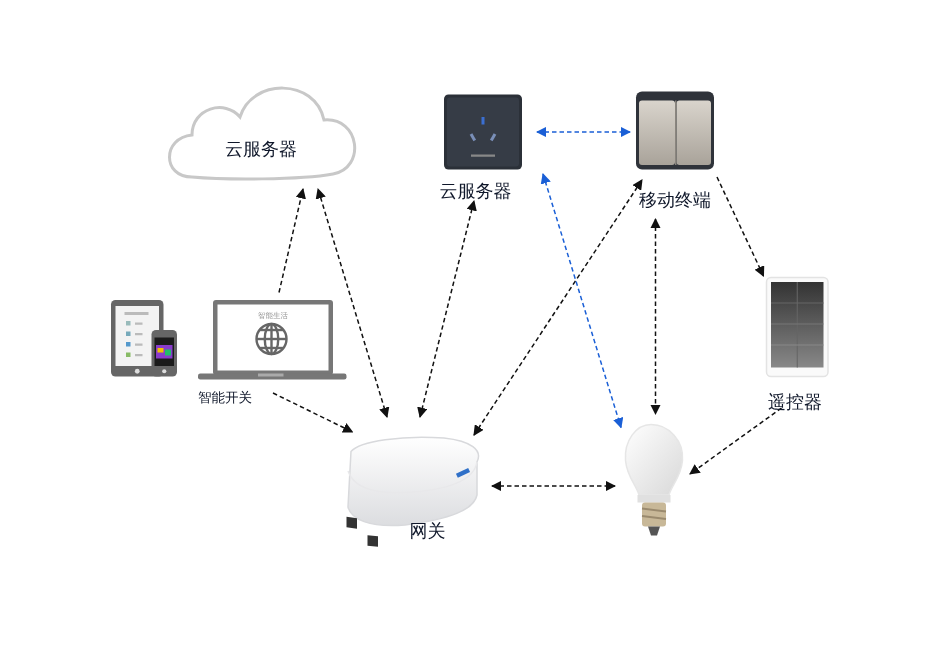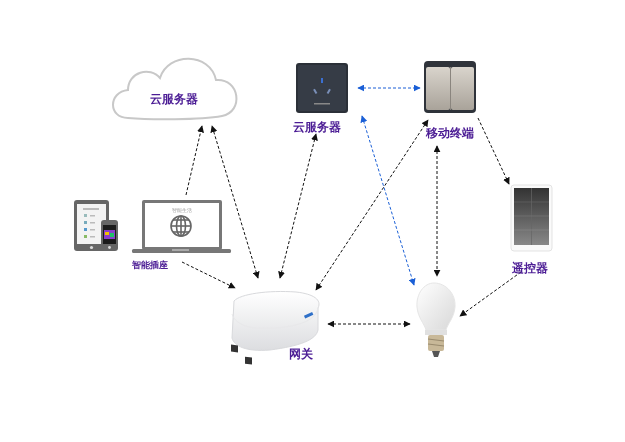--- a/index.html
+++ b/index.html
@@ -1,19 +1,19 @@
 <!DOCTYPE html>
 <html><head>
 <meta charset="utf-8">
 <style>
   html, body { margin:0; padding:0; background:#ffffff; }
   body { width:625px; height:442px; position:relative; overflow:hidden;
          font-family:"DejaVu Sans", sans-serif; }
   #stage { position:absolute; left:0; top:0; width:625px; height:442px; }
-  .lbl { position:absolute; font-size:12px; font-weight:bold; color:#4c1d95; white-space:nowrap; }
+  .lbl { position:absolute; font-size:12px; font-weight:normal; color:#0f172a; white-space:nowrap; }
   .lbl-small { font-size:9px; }
 </style>
 </head>
 <body>
 
 <svg id="stage" viewBox="0 0 625 442" xmlns="http://www.w3.org/2000/svg">
   <defs>
     <marker id="ah-black" viewBox="0 0 10 10" refX="9" refY="5" markerWidth="7" markerHeight="7" orient="auto-start-reverse">
       <path d="M0,0 L10,5 L0,10 z" fill="#111"></path>
     </marker>
@@ -135,14 +135,14 @@
     <line x1="428" y1="339" x2="444" y2="341" stroke="#9a8a6e" stroke-width="1.2"></line>
     <line x1="428" y1="344" x2="444" y2="346" stroke="#9a8a6e" stroke-width="1.2"></line>
     <path d="M432,351 L440,351 L438,357 L434,357 Z" fill="#555"></path>
   </g>
 </svg>
 
 <div class="lbl" style="left:150px;top:91px;font-size:12px;">云服务器</div>
 <div class="lbl" style="left:293px;top:119px;">云服务器</div>
 <div class="lbl" style="left:426px;top:125px;">移动终端</div>
 <div class="lbl" style="left:512px;top:260px;text-align:right;">遥控器</div>
-<div class="lbl lbl-small" style="left:132px;top:259px;">智能插座</div>
-<div class="lbl" style="left:289px;top:346px;">网关</div>
+<div class="lbl lbl-small" style="left:132px;top:259px;">智能开关</div>
+<div class="lbl" style="left:273px;top:346px;">网关</div>
 
 </body></html>

